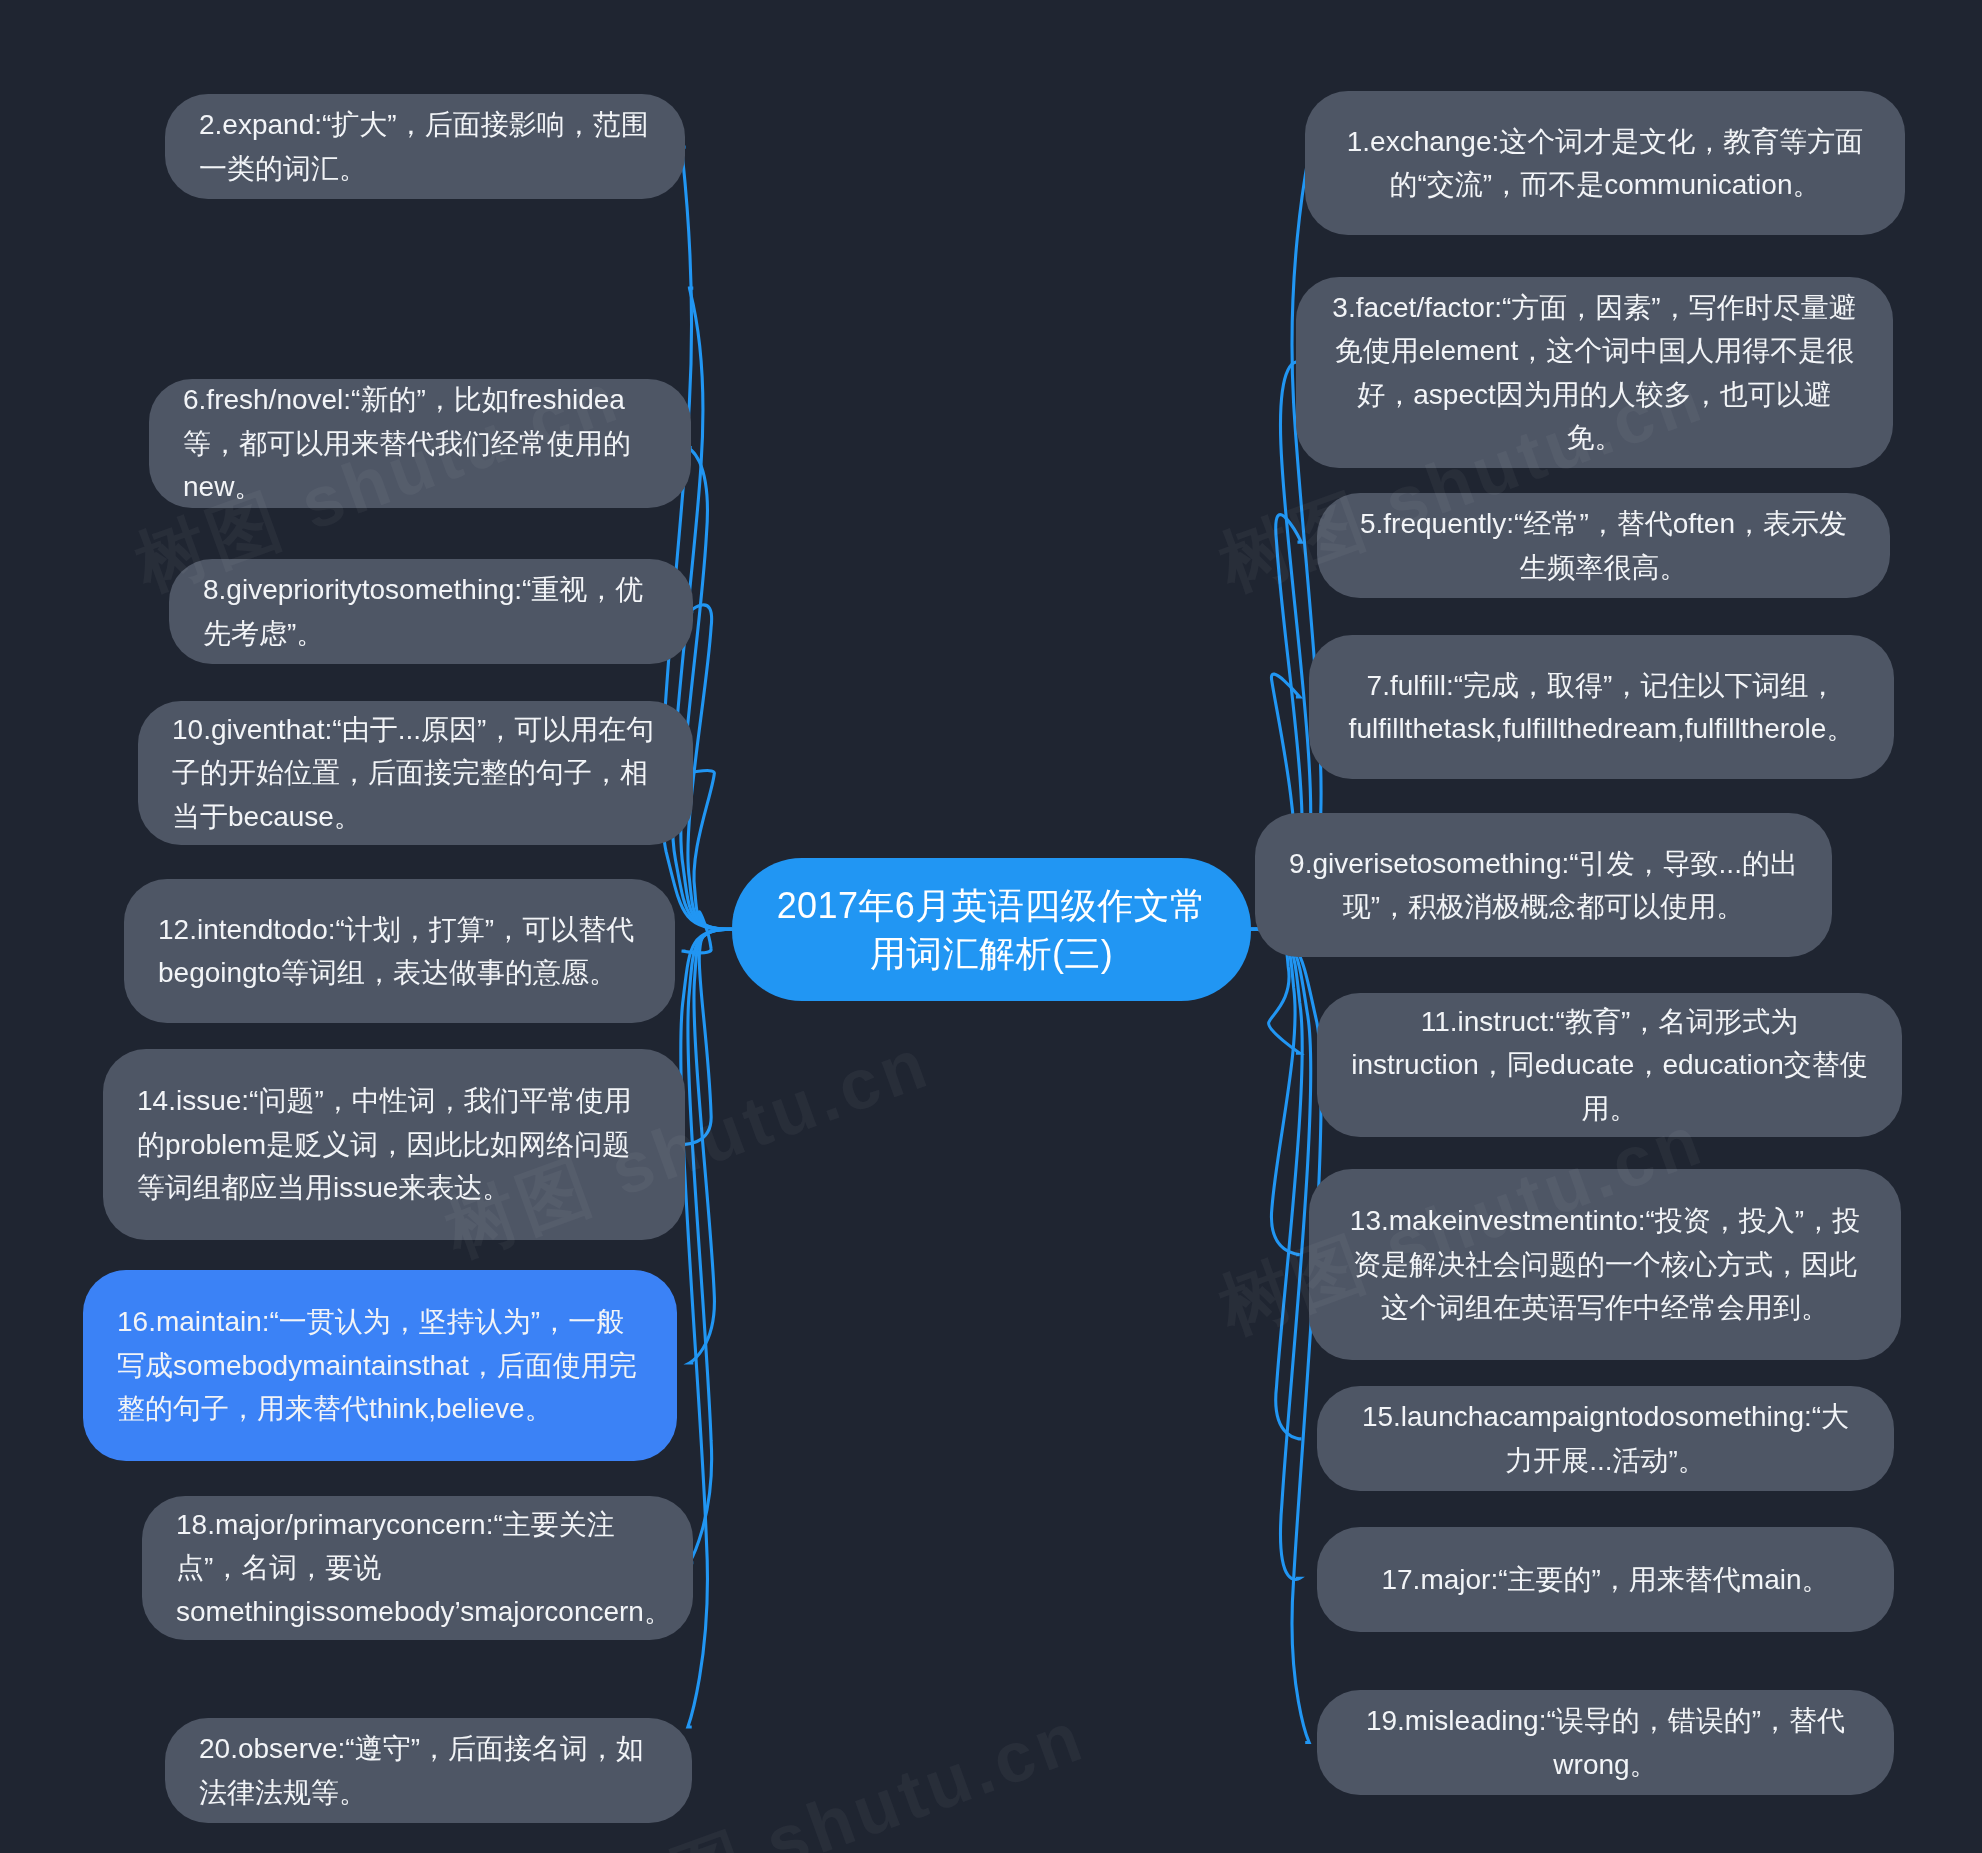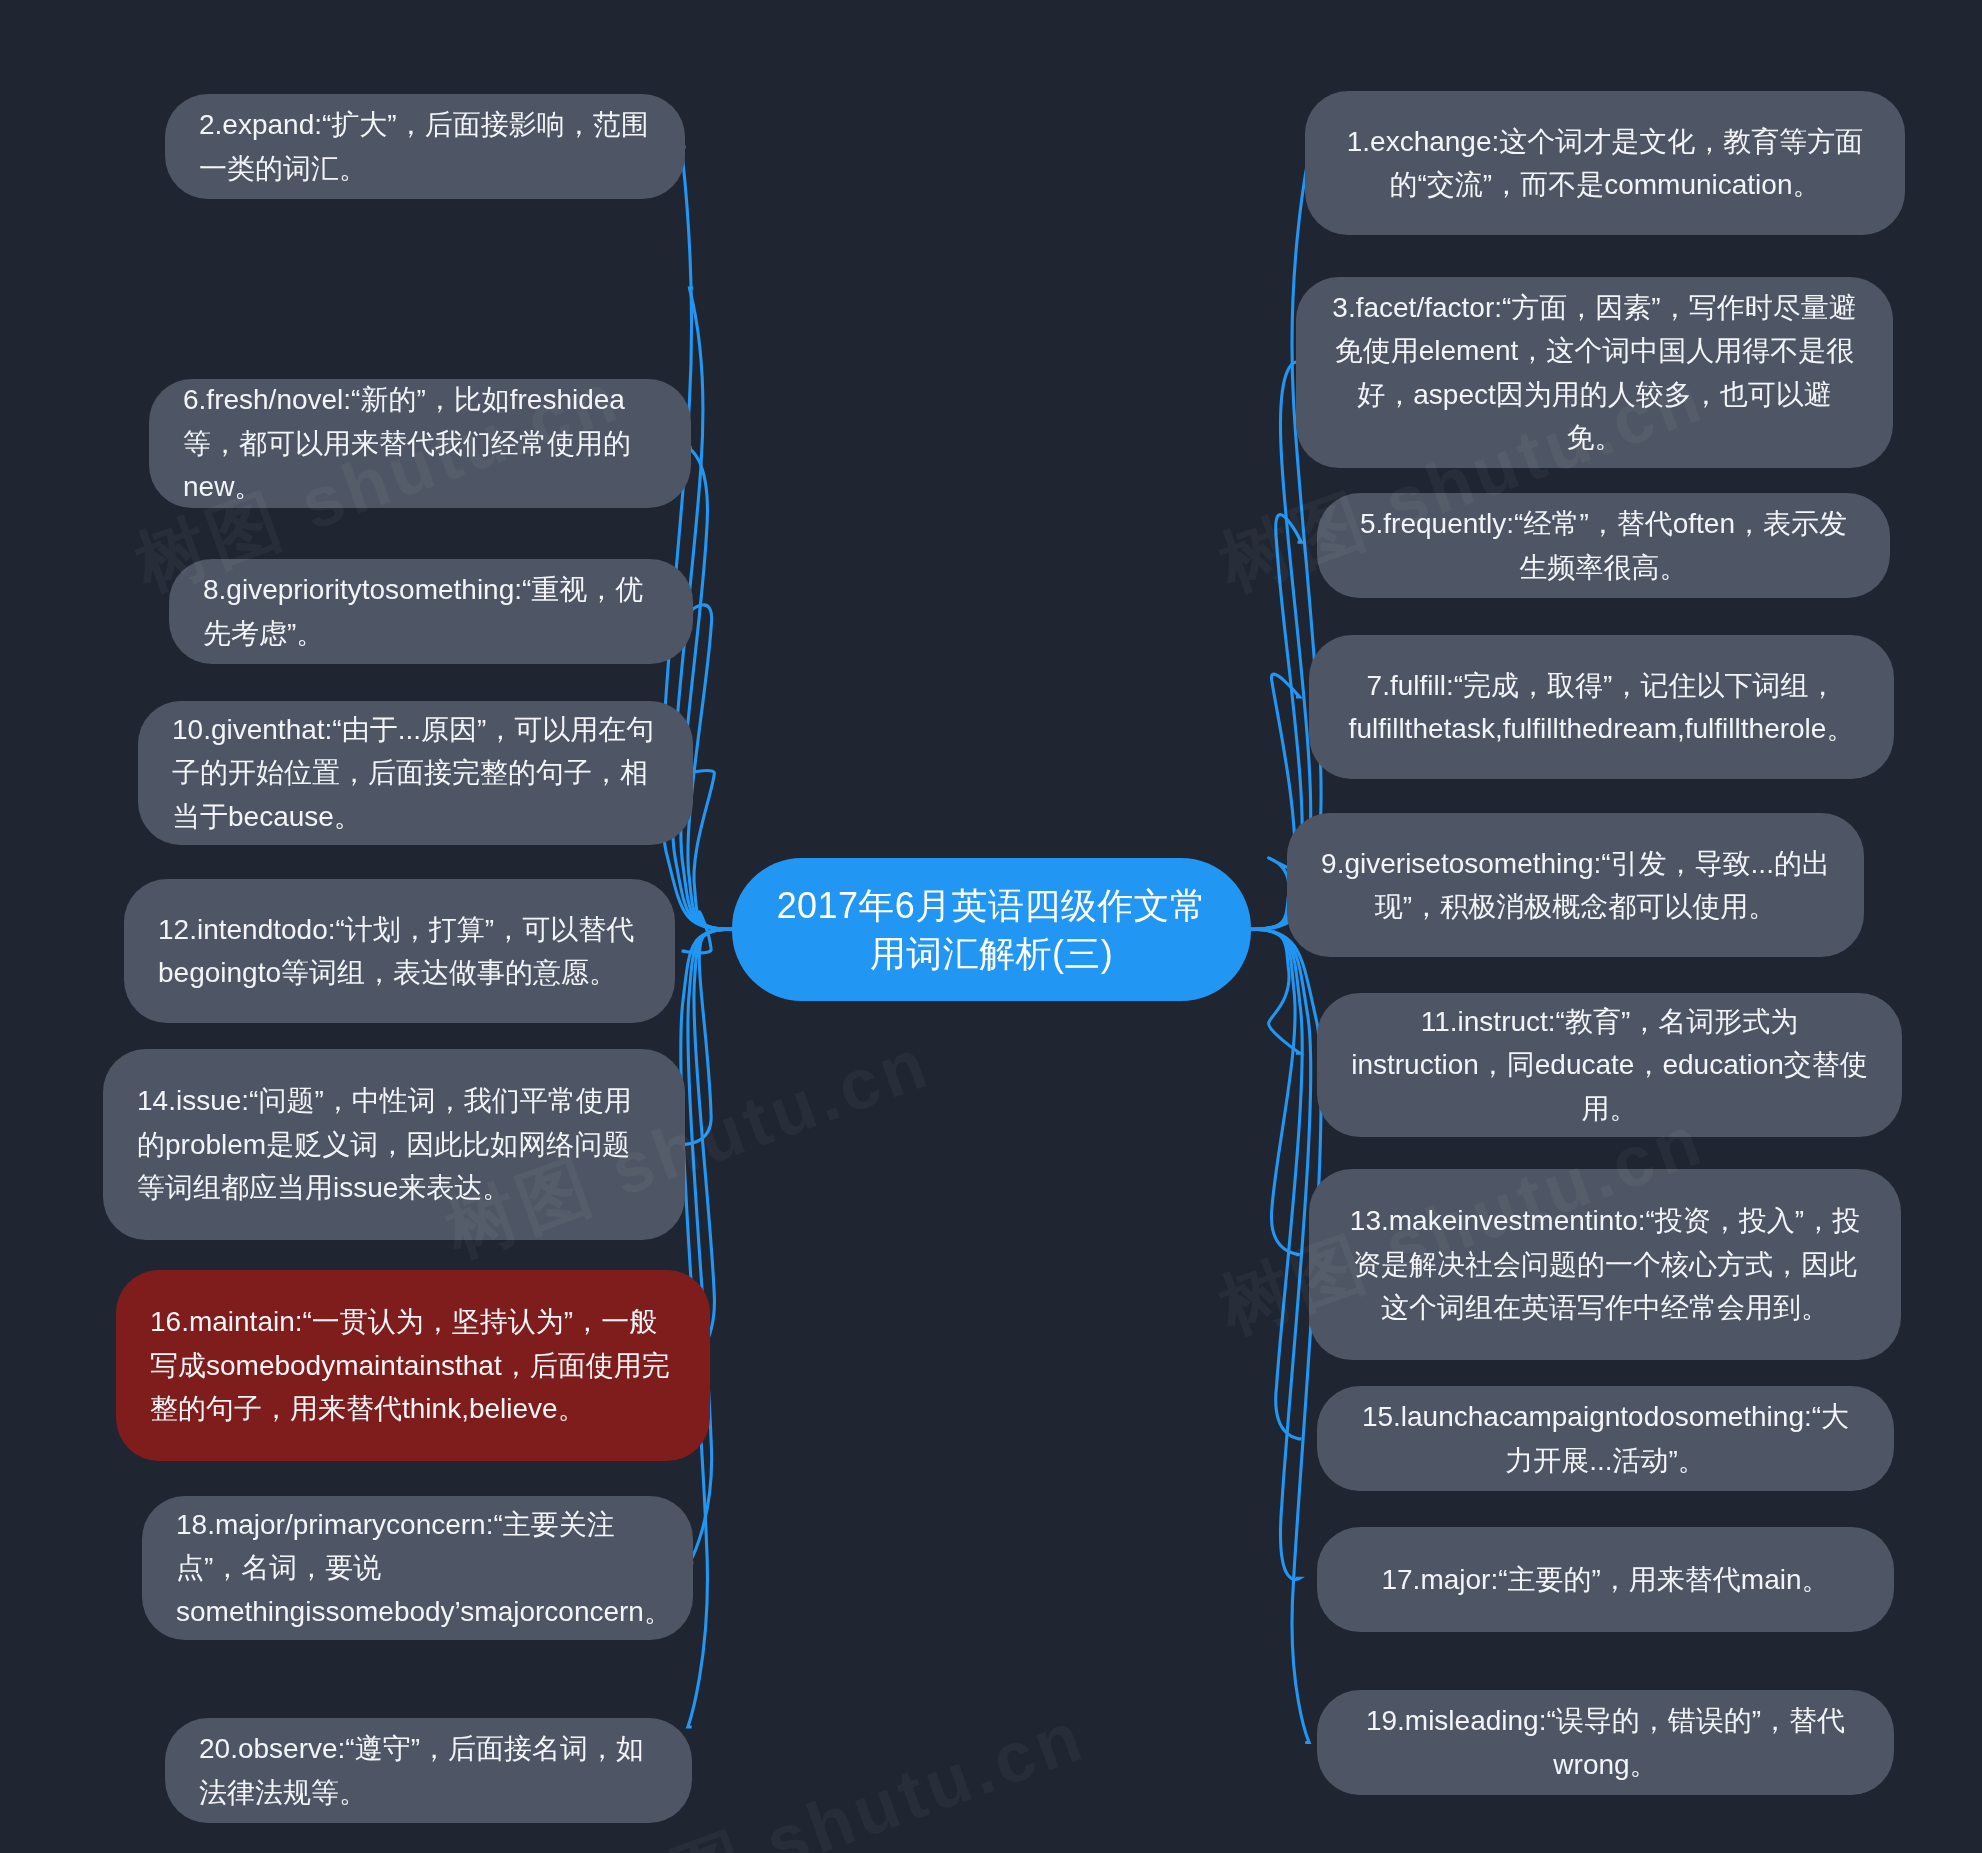--- a/index.html
+++ b/index.html
@@ -149,21 +149,21 @@
   </div>
 
   <div class="branch-node align-left" style="left: 124px; top: 879px; width: 551px; height: 144px; background: rgb(78, 86, 101); color: rgb(242, 244, 247);">
     <span class="node-text">12.intendtodo:“计划，打算”，可以替代begoingto等词组，表达做事的意愿。</span>
   </div>
 
   <div class="branch-node align-left" style="left: 103px; top: 1049px; width: 582px; height: 191px; background: rgb(78, 86, 101); color: rgb(242, 244, 247);">
     <span class="node-text">14.issue:“问题”，中性词，我们平常使用的problem是贬义词，因此比如网络问题等词组都应当用issue来表达。</span>
   </div>
 
-  <div class="branch-node align-left" style="left: 116px; top: 1270px; width: 594px; height: 191px; background: #7f1d1d; color: rgb(242, 244, 247); align-items: center;">
+  <div class="branch-node align-left" style="left: 83px; top: 1270px; width: 594px; height: 191px; background: #3b82f6; color: rgb(242, 244, 247); align-items: center;">
     <span class="node-text">16.maintain:“一贯认为，坚持认为”，一般写成somebodymaintainsthat，后面使用完整的句子，用来替代think,believe。</span>
   </div>
 
   <div class="branch-node align-left" style="left: 142px; top: 1496px; width: 551px; height: 144px; background: rgb(78, 86, 101); color: rgb(242, 244, 247);">
     <span class="node-text">18.major/primaryconcern:“主要关注点”，名词，要说somethingissomebody’smajorconcern。</span>
   </div>
 
   <div class="branch-node align-left" style="left: 165px; top: 1674px; width: 527px; height: 105px; background: rgb(78, 86, 101); color: rgb(242, 244, 247); margin-top: 44px;">
     <span class="node-text">20.observe:“遵守”，后面接名词，如法律法规等。</span>
   </div>
@@ -177,21 +177,21 @@
   </div>
 
   <div class="branch-node align-right" style="left: 1317px; top: 493px; width: 573px; height: 105px; background: rgb(78, 86, 101); color: rgb(242, 244, 247);">
     <span class="node-text">5.frequently:“经常”，替代often，表示发生频率很高。</span>
   </div>
 
   <div class="branch-node align-right" style="left: 1309px; top: 635px; width: 585px; height: 144px; background: rgb(78, 86, 101); color: rgb(242, 244, 247);">
     <span class="node-text">7.fulfill:“完成，取得”，记住以下词组，fulfillthetask,fulfillthedream,fulfilltherole。</span>
   </div>
 
-  <div class="branch-node align-right" style="left: 1287px; top: 813px; width: 577px; height: 144px; background: rgb(78, 86, 101); color: rgb(242, 244, 247);">
+  <div class="branch-node align-right" style="left: 1255px; top: 813px; width: 577px; height: 144px; background: rgb(78, 86, 101); color: rgb(242, 244, 247);">
     <span class="node-text">9.giverisetosomething:“引发，导致...的出现”，积极消极概念都可以使用。</span>
   </div>
 
   <div class="branch-node align-right" style="left: 1317px; top: 993px; width: 585px; height: 144px; background: rgb(78, 86, 101); color: rgb(242, 244, 247);">
     <span class="node-text">11.instruct:“教育”，名词形式为instruction，同educate，education交替使用。</span>
   </div>
 
   <div class="branch-node align-right" style="left: 1309px; top: 1169px; width: 592px; height: 191px; background: rgb(78, 86, 101); color: rgb(242, 244, 247);">
     <span class="node-text">13.makeinvestmentinto:“投资，投入”，投资是解决社会问题的一个核心方式，因此这个词组在英语写作中经常会用到。</span>
   </div>

